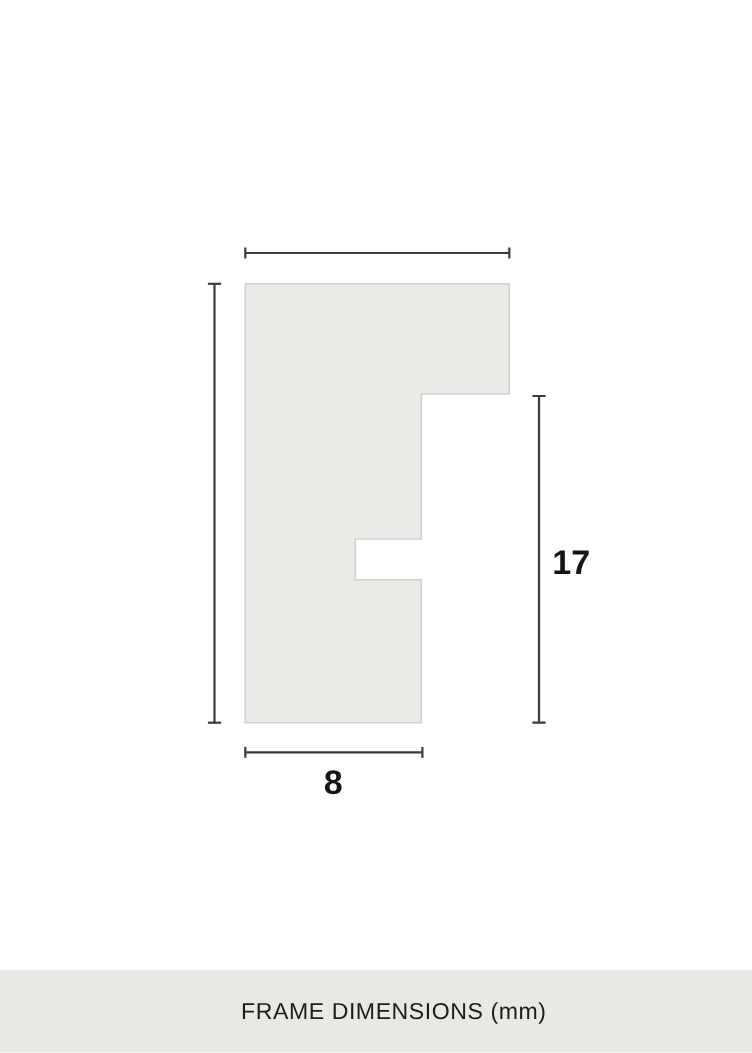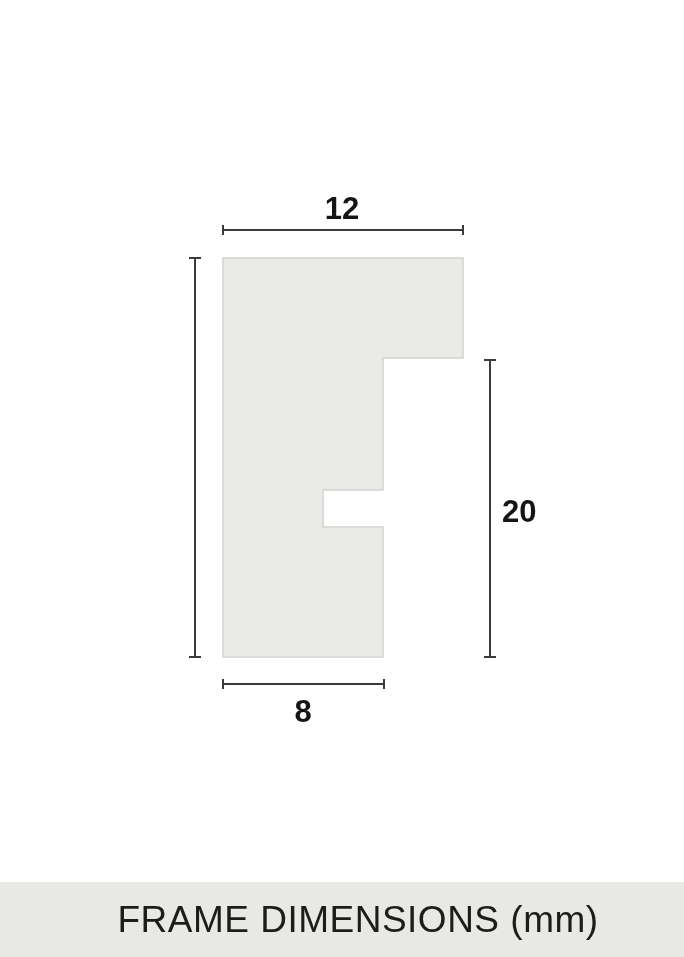--- a/index.html
+++ b/index.html
@@ -48,21 +48,21 @@
     left: 0;
     top: 882px;
     width: 684px;
     height: 75px;
     background: #e8e8e4;
     display: flex;
     align-items: center;
     justify-content: center;
   }
   .footer-title {
-    font-size: 37px;
+    font-size: 21px;
     font-weight: 400;
     letter-spacing: 0.5px;
     color: #1c1c1a;
     white-space: nowrap;
     margin-left: 32px;
   }
 </style>
 </head>
 <body>
 
@@ -90,24 +90,23 @@
       <line x1="484" y1="657" x2="496" y2="657"></line>
     </g>
 
     <g class="dim">
       <line x1="223" y1="684" x2="384" y2="684"></line>
       <line x1="223" y1="679" x2="223" y2="689"></line>
       <line x1="384" y1="679" x2="384" y2="689"></line>
     </g>
   </svg>
 
-  <div class="dim-label label-top">12</div>
 
 
-  <div class="dim-label label-right">20</div>
+  <div class="dim-label label-right">17</div>
 
   <div class="dim-label label-bottom">8</div>
 
   <div class="footer">
     <span class="footer-title">FRAME DIMENSIONS (mm)</span>
   </div>
 
 </div>
 
 </body></html>

